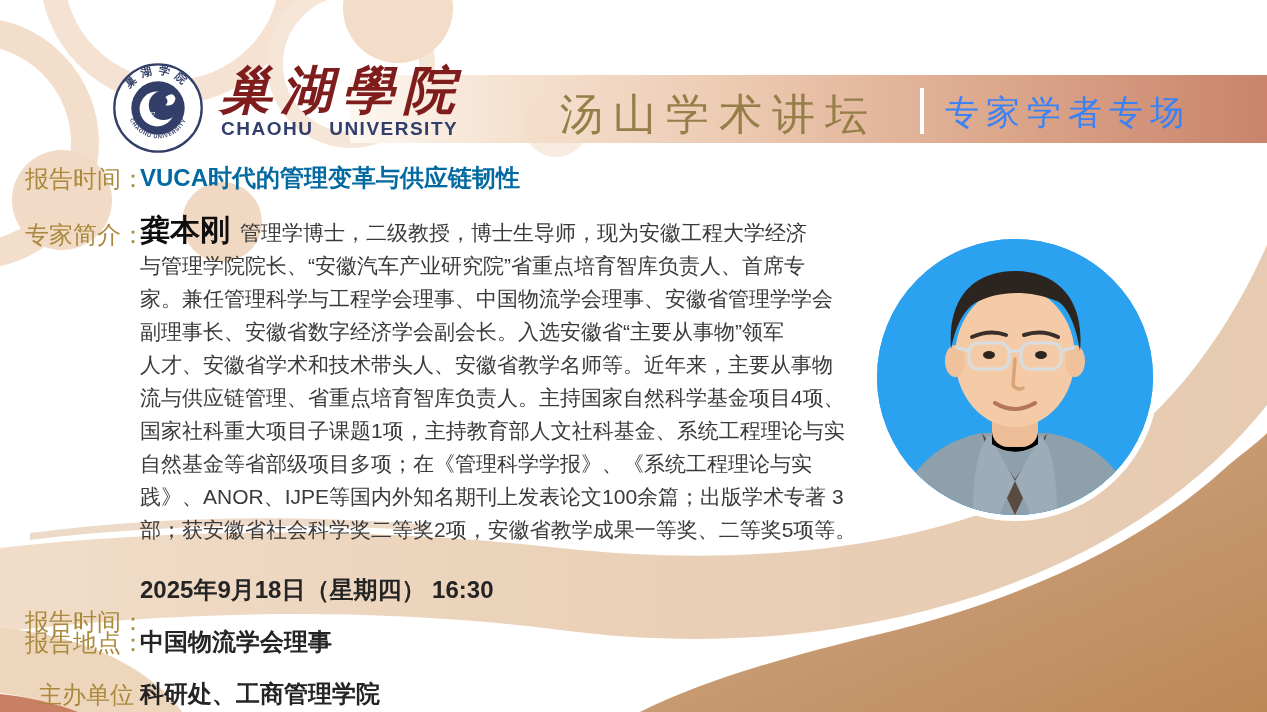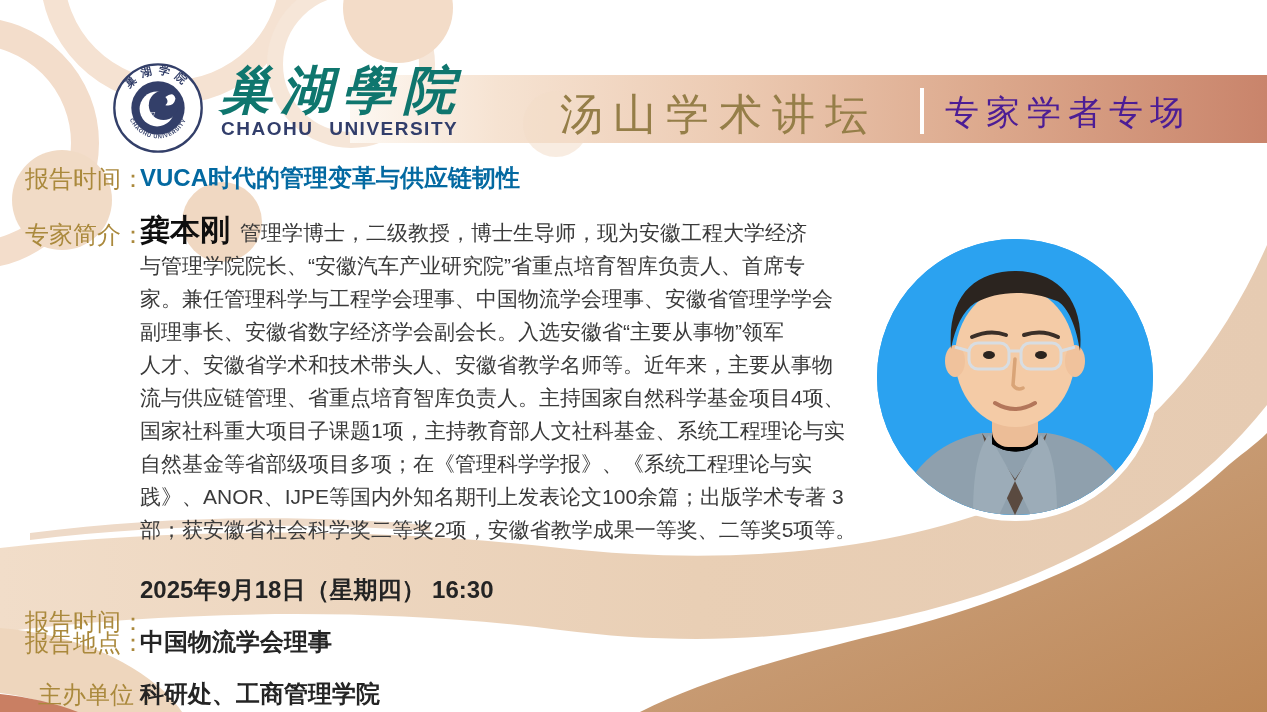--- a/index.html
+++ b/index.html
@@ -15,25 +15,25 @@
   .circle-left-lower{left:12px;top:150px;width:100px;height:100px;background:#f1dbc6;}
   .circle-behind-title{left:182px;top:182px;width:80px;height:80px;background:#f0d8c2;}
   .circle-on-banner{left:523px;top:91px;width:66px;height:66px;background:#f3ddc9;opacity:.55;z-index:3;}
   
   .banner{left:350px;top:75px;width:917px;height:68px;z-index:2;
     background:linear-gradient(90deg,#fdf8f2 0%,#f6e3d2 16%,#eccab2 42%,#dca88c 70%,#c9846b 100%);}
   .forum-title{left:560px;top:86px;z-index:4;font-size:43px;font-weight:400;color:#957e48;
     letter-spacing:10px;white-space:nowrap;}
   .banner-divider{left:920px;top:88px;width:4px;height:46px;background:#ffffff;z-index:4;}
   .session-title{left:945px;top:90px;z-index:4;font-family:"Liberation Serif","DejaVu Serif",serif;
-    font-size:34px;color:#4c1d95;letter-spacing:7px;white-space:nowrap;}
+    font-size:34px;color:#3b82f6;letter-spacing:7px;white-space:nowrap;}
   
   .seal{left:112px;top:62px;width:92px;height:92px;z-index:4;}
   .univ-zh{left:220px;top:56px;z-index:4;font-family:"Liberation Serif","DejaVu Serif",serif;
-    font-size:52px;font-weight:700;font-style:italic;color:#0f766e;letter-spacing:9px;white-space:nowrap;}
+    font-size:52px;font-weight:700;font-style:italic;color:#7f1d1d;letter-spacing:9px;white-space:nowrap;}
   .univ-en{left:221px;top:118px;z-index:4;font-size:19px;font-weight:700;color:#323e6b;
     letter-spacing:1.5px;word-spacing:9px;white-space:nowrap;}
   
   .label{position:absolute;left:25px;z-index:5;font-size:24px;font-weight:400;color:#aa893c;white-space:nowrap;}
   .value{position:absolute;left:140px;z-index:5;font-size:24px;font-weight:700;color:#242424;white-space:nowrap;}
   .row-title-label{top:163px;}   .row-title-value{top:162px;color:#0369a1;}
   .row-expert-label{top:219px;}
   .row-time-label{top:575px;margin-top:31px;}    .row-time-value{top:574px;}
   .row-loc-label{top:627px;}     .row-loc-value{top:626px;}
   .row-org-label{top:679px;margin-left:13px;}     .row-org-value{top:678px;}

